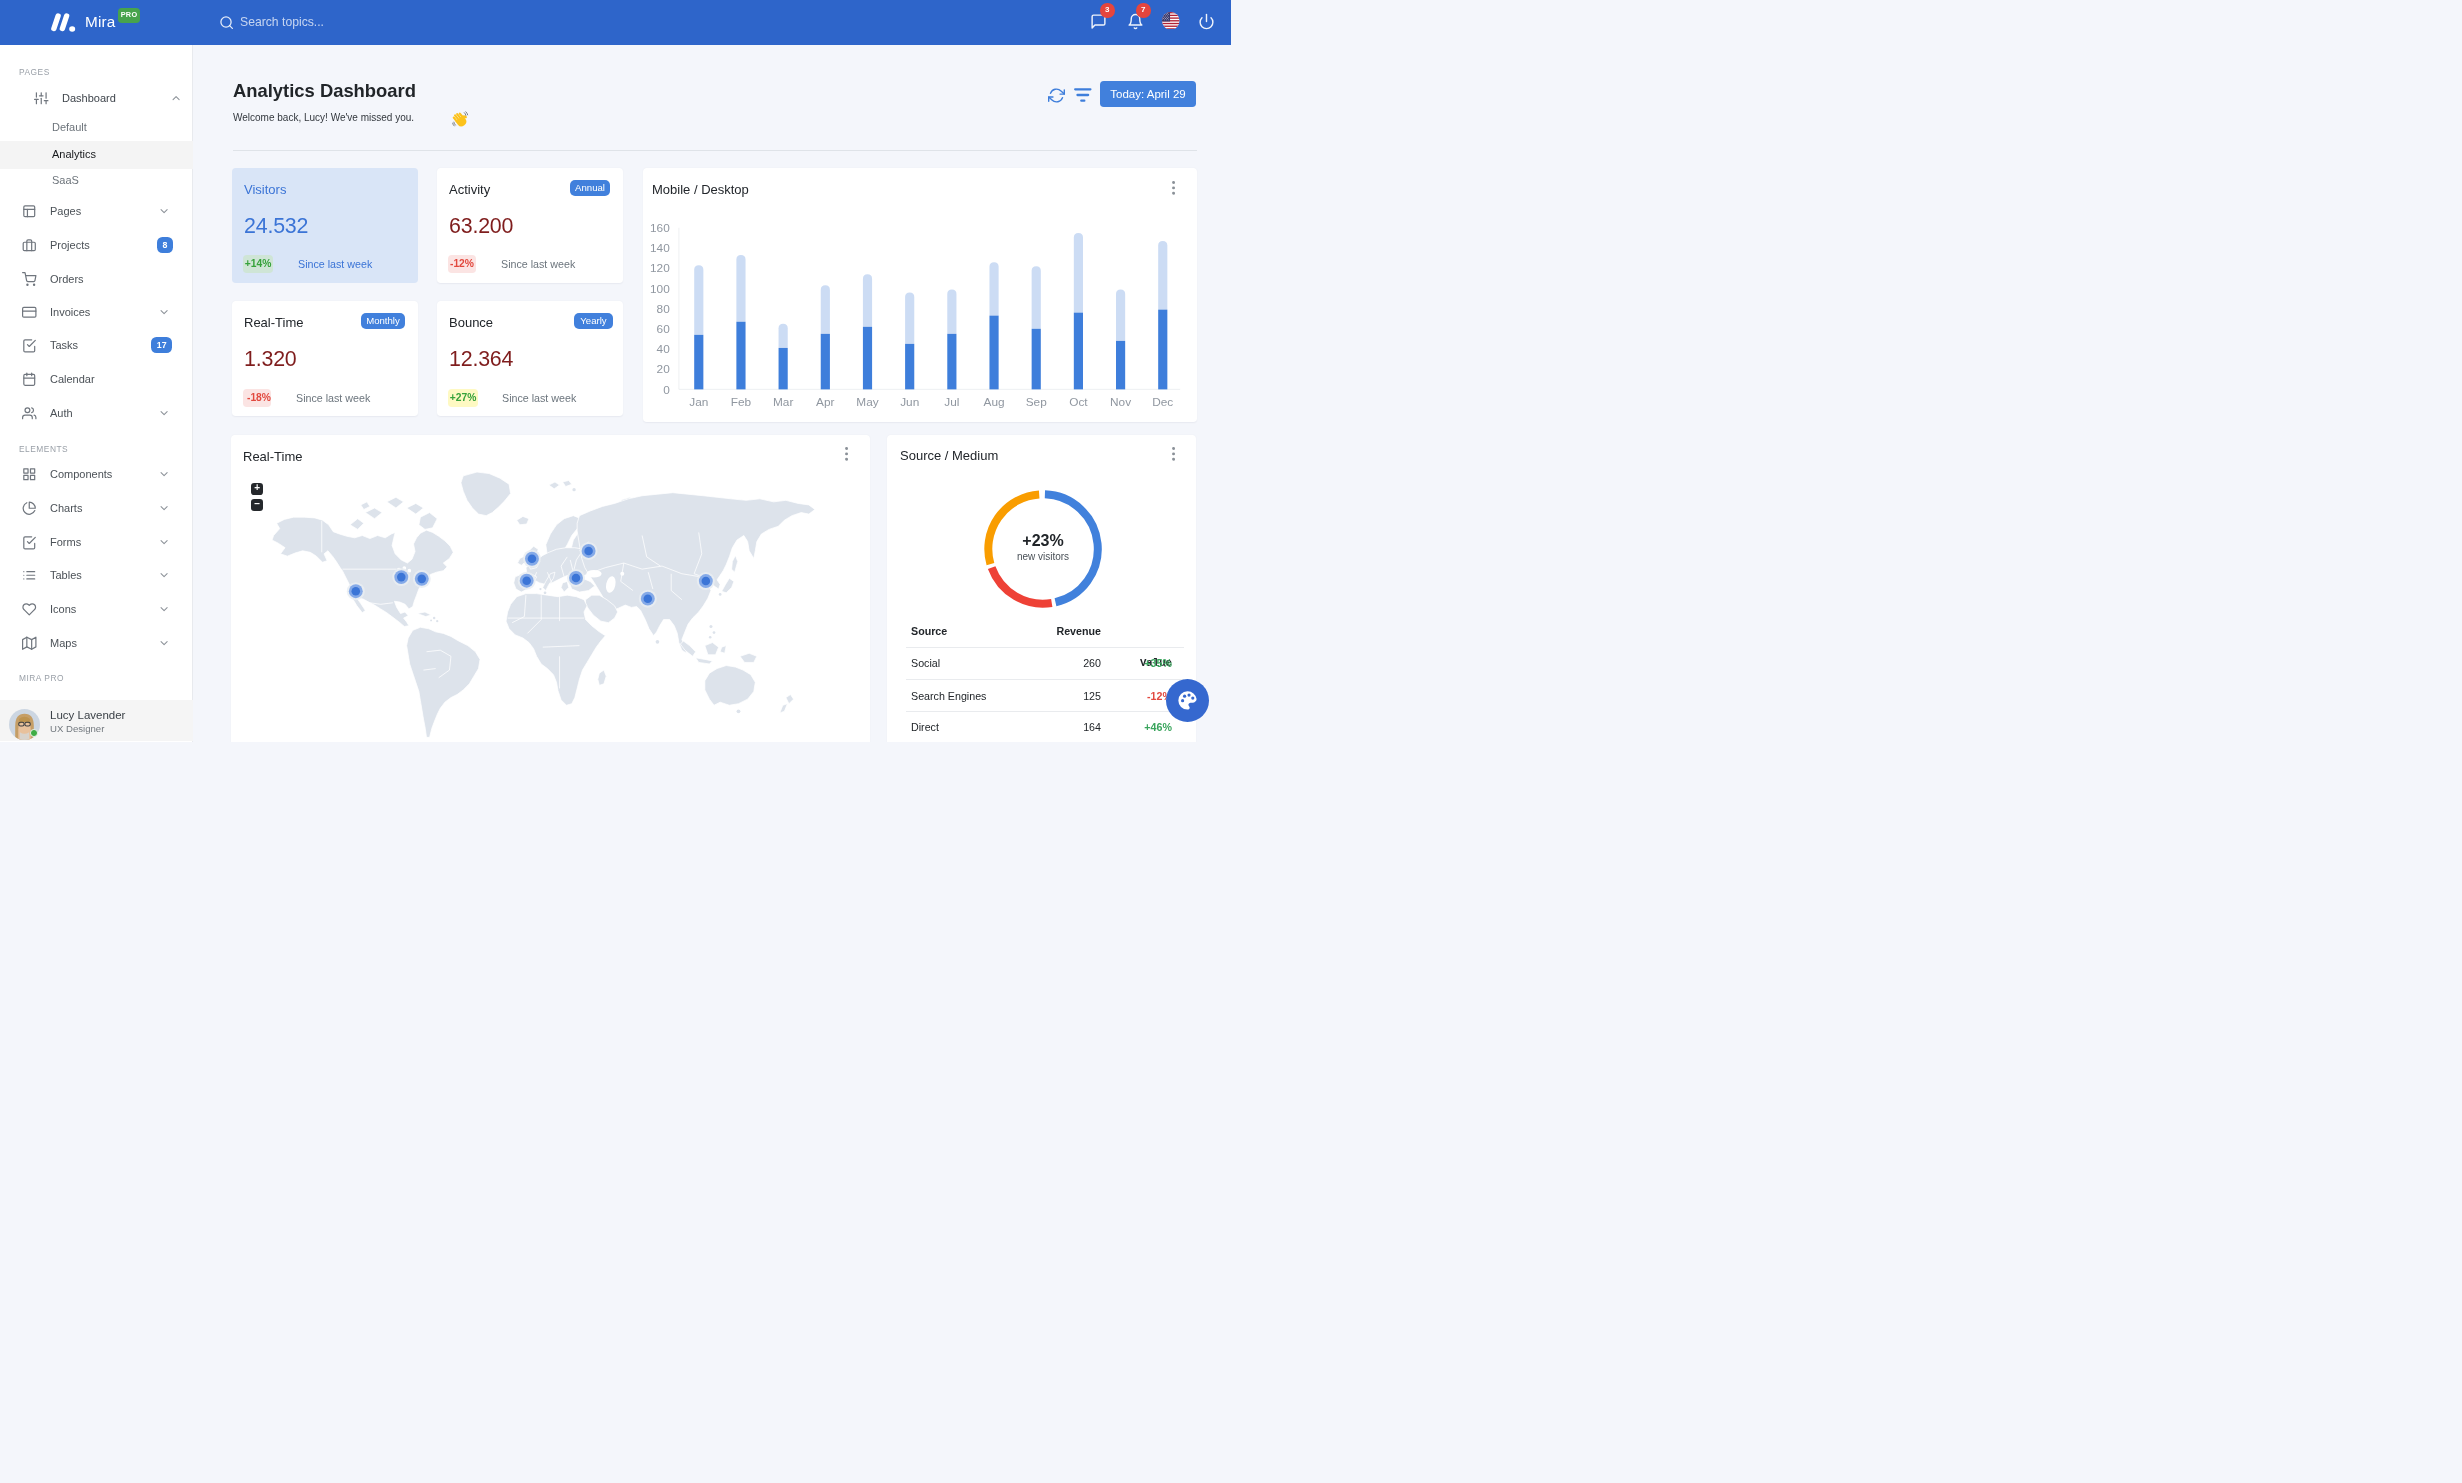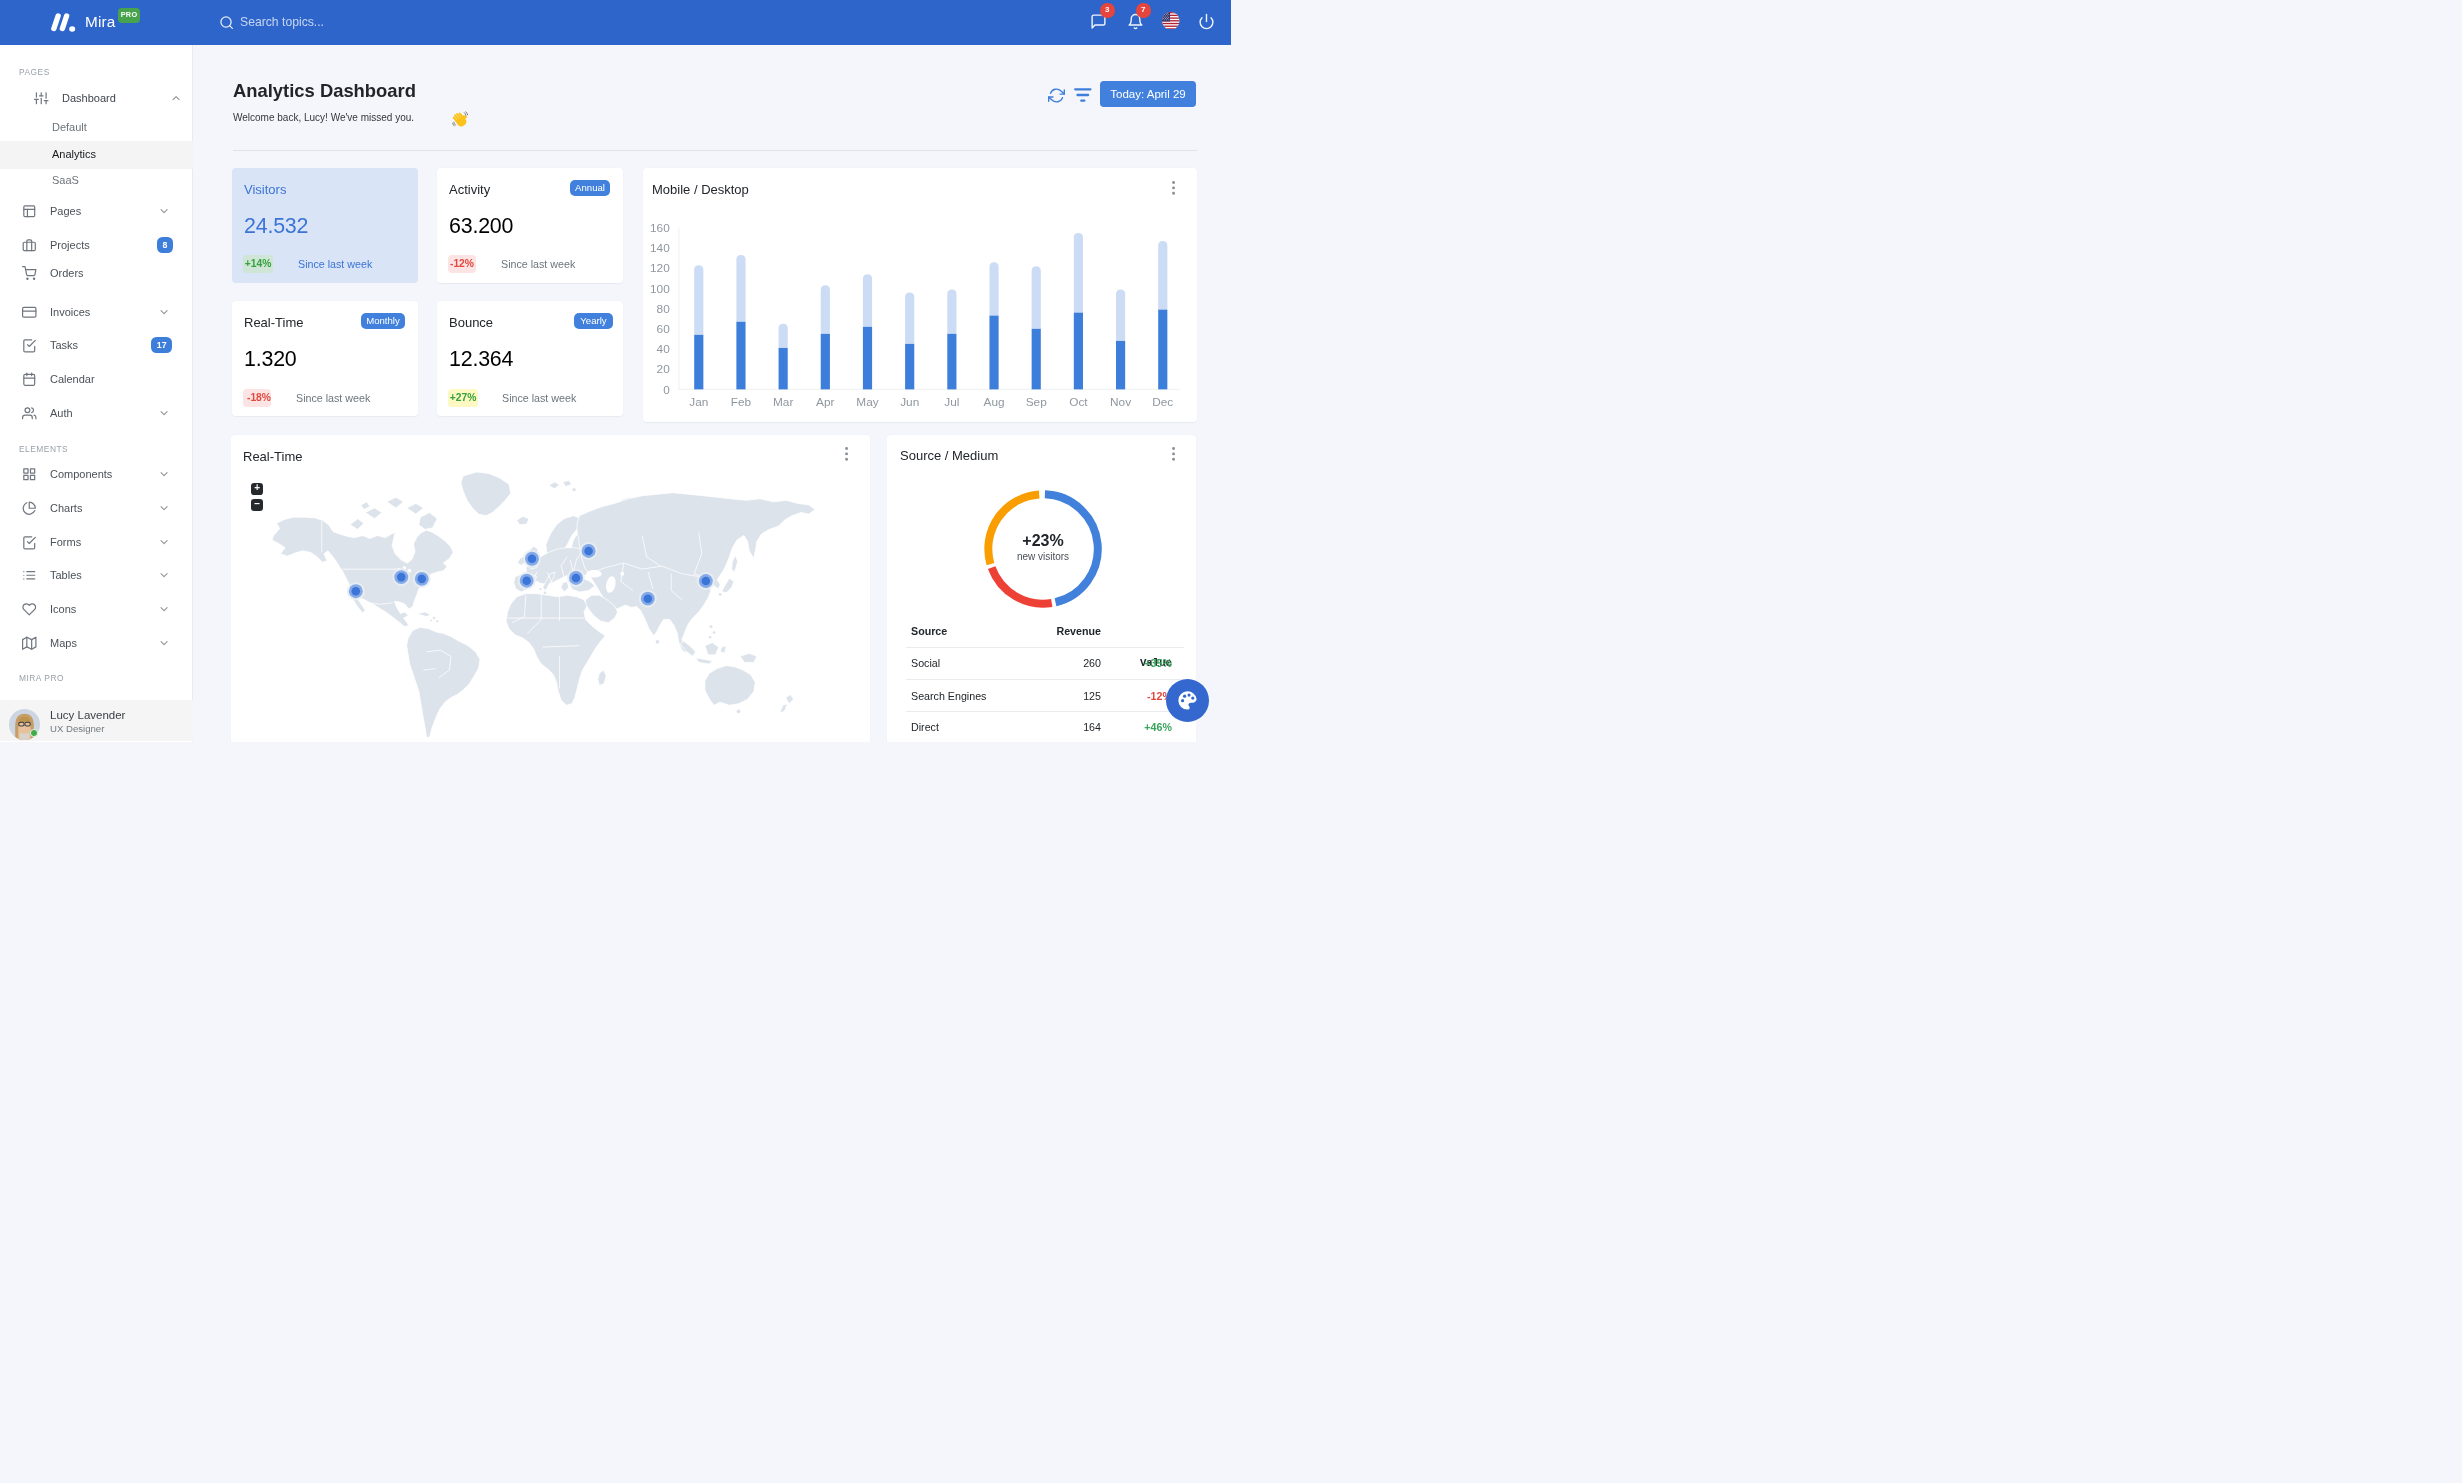--- a/index.html
+++ b/index.html
@@ -27,21 +27,21 @@
 .sitem .lb2 { position:absolute; left:52px; top:6.5px; font-size:11px; color:#6d747b; }
 .sitem .chev { position:absolute; left:158px; top:7.3px; width:12.2px; height:12.2px; color:#8a9097; }
 .sitem .bdg { position:absolute; top:5.4px; height:16px; border-radius:5.4px; background:#3e7edb; color:#fff; font-size:8.8px; font-weight:600; text-align:center; line-height:16px; }
 #sactive { position:absolute; left:0; top:141px; width:193px; height:27.5px; background:#f4f4f4; z-index:3; }
 #suser { position:absolute; left:0; top:700px; width:193px; height:41px; background:#f5f5f5; z-index:3; }
 
 
 .card { position:absolute; background:#fff; border-radius:3.8px; box-shadow:0 0.8px 1.5px rgba(30,40,60,.06); }
 .ctitle { position:absolute; font-size:13px; font-weight:400; color:#22262b; }
 .pill { position:absolute; height:16px; border-radius:5px; background:#4180dc; color:#fff; font-size:9.6px; text-align:center; line-height:16px; }
-.bigval { position:absolute; font-size:21.4px; font-weight:400; color:#000000; letter-spacing:-0.2px; }
+.bigval { position:absolute; font-size:21.4px; font-weight:400; color:#7f1d1d; letter-spacing:-0.2px; }
 .sbadge { position:absolute; height:17.6px; border-radius:3.8px; font-size:10.3px; font-weight:700; text-align:center; line-height:17.6px; }
 .slw { position:absolute; font-size:10.7px; color:#6c757d;margin-left:16px; }
 .dots { position:absolute; width:3.1px; height:13.8px; color:#8a9097; }
 </style>
 </head>
 <body>
 
 <div id="navbar">
   <svg id="logo" viewBox="0 0 36 32" preserveAspectRatio="none">
     <path d="M8.2 24.5 L13.4 7.5" stroke="#fff" stroke-width="6.4" stroke-linecap="round" fill="none"></path>
@@ -156,21 +156,21 @@
       </svg>
   </div>
   <div class="sitem" style="top:232px;">
     <svg class="fi ic" viewBox="0 0 24 24">
         <rect x="2" y="7" width="20" height="14" rx="2"></rect>
         <path d="M16 21V5a2 2 0 0 0-2-2h-4a2 2 0 0 0-2 2v16"></path>
       </svg>
     <div class="lb">Projects</div>
     <div class="bdg" style="left:157px;width:16px;">8</div>
   </div>
-  <div class="sitem" style="top:260px;">
+  <div class="sitem" style="top:266px;">
     <svg class="fi ic" viewBox="0 0 24 24">
         <circle cx="9" cy="21" r="1"></circle>
         <circle cx="20" cy="21" r="1"></circle>
         <path d="M1 1h4l2.68 13.39a2 2 0 0 0 2 1.61h9.72a2 2 0 0 0 2-1.61L23 6H6"></path>
       </svg>
     <div class="lb">Orders</div>
   </div>
   <div class="sitem" style="top:299px;">
     <svg class="fi ic" viewBox="0 0 24 24">
         <rect x="1" y="4" width="22" height="16" rx="2"></rect>

